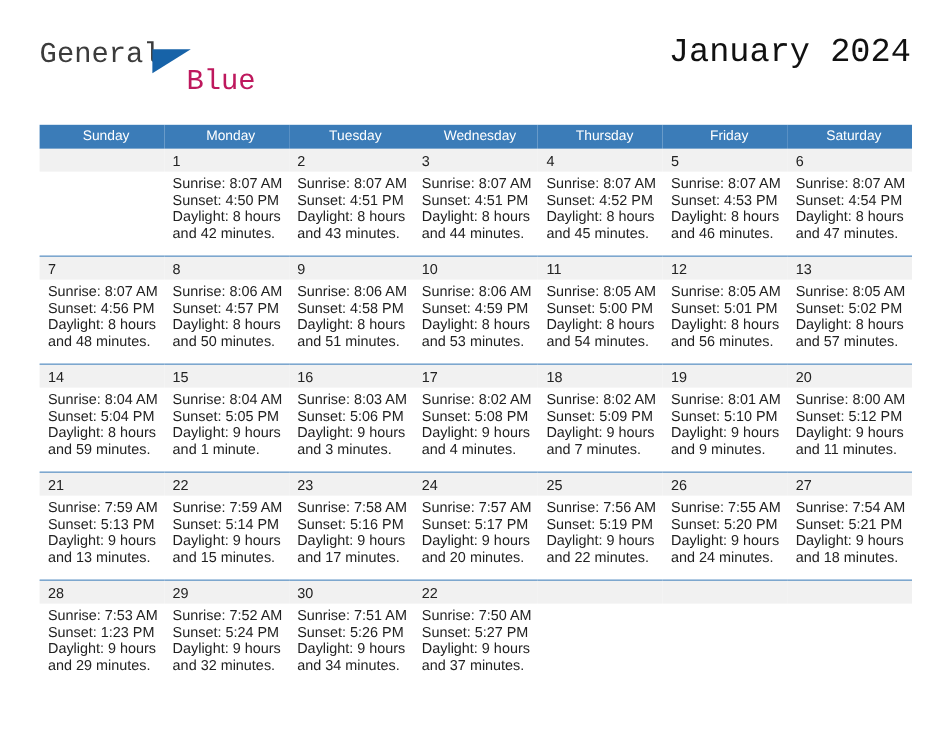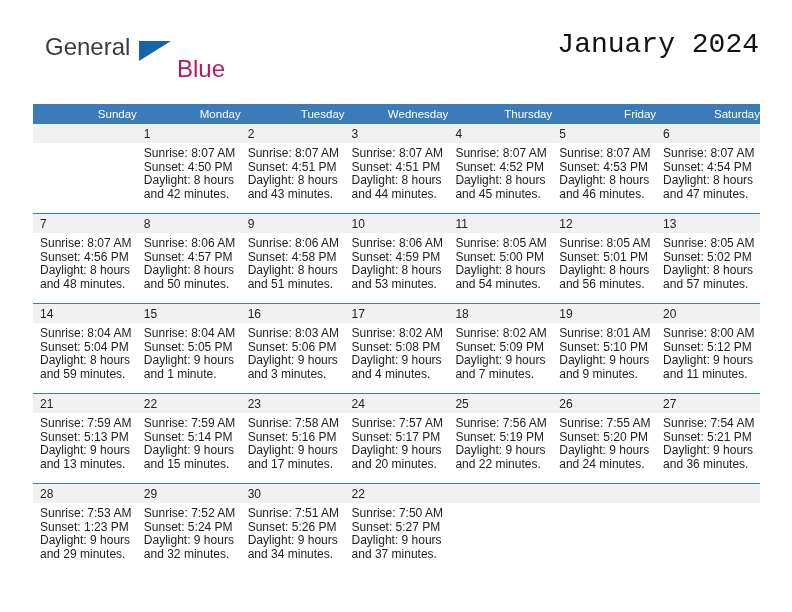--- a/index.html
+++ b/index.html
@@ -24,24 +24,25 @@
   
   .header {
     position: absolute;
     left: 33px;
     top: 28px;
     right: 33px;
     height: 66px;
   }
   .logo {
     position: absolute;
-    left: 12px;
+    left: 0;
     top: 6px;
     width: 180px;
     height: 56px;
+    font-family: Liberation Mono, monospace;
   }
   .logo-general {
     font-size: 24px;
     color: #3c3c3c;
     letter-spacing: 0px;
     line-height: 26px;
     display: block;
   }
   .logo-blue {
     font-size: 24px;
@@ -92,21 +93,21 @@
   table.cal {
     width: 727px;
     border-collapse: collapse;
     table-layout: fixed;
   }
   table.cal th {
     background: #3b7cb8;
     color: #ffffff;
     font-size: 11.5px;
     font-weight: normal;
-    text-align: right;
+    text-align: center;
     padding: 4px 0 4px 7px;
     height: 19px;
     box-sizing: border-box;
   }
   .weekrow > td {
     vertical-align: top;
     padding: 0;
     border-top: 1px solid #3b7cb8;
   }
   .weekrow.first > td {
@@ -470,21 +471,21 @@
                 </div>
               </div>
             </td>
             <td>
               <div class="cell">
                 <div class="daynum">27</div>
                 <div class="info">
                   <div>Sunrise: 7:54 AM</div>
                   <div>Sunset: 5:21 PM</div>
                   <div>Daylight: 9 hours</div>
-                  <div>and 36 minutes.</div>
+                  <div>and 18 minutes.</div>
                 </div>
               </div>
             </td>
           </tr>
           <tr class="weekrow">
             <td>
               <div class="cell">
                 <div class="daynum">28</div>
                 <div class="info">
                   <div>Sunrise: 7:53 AM</div>

